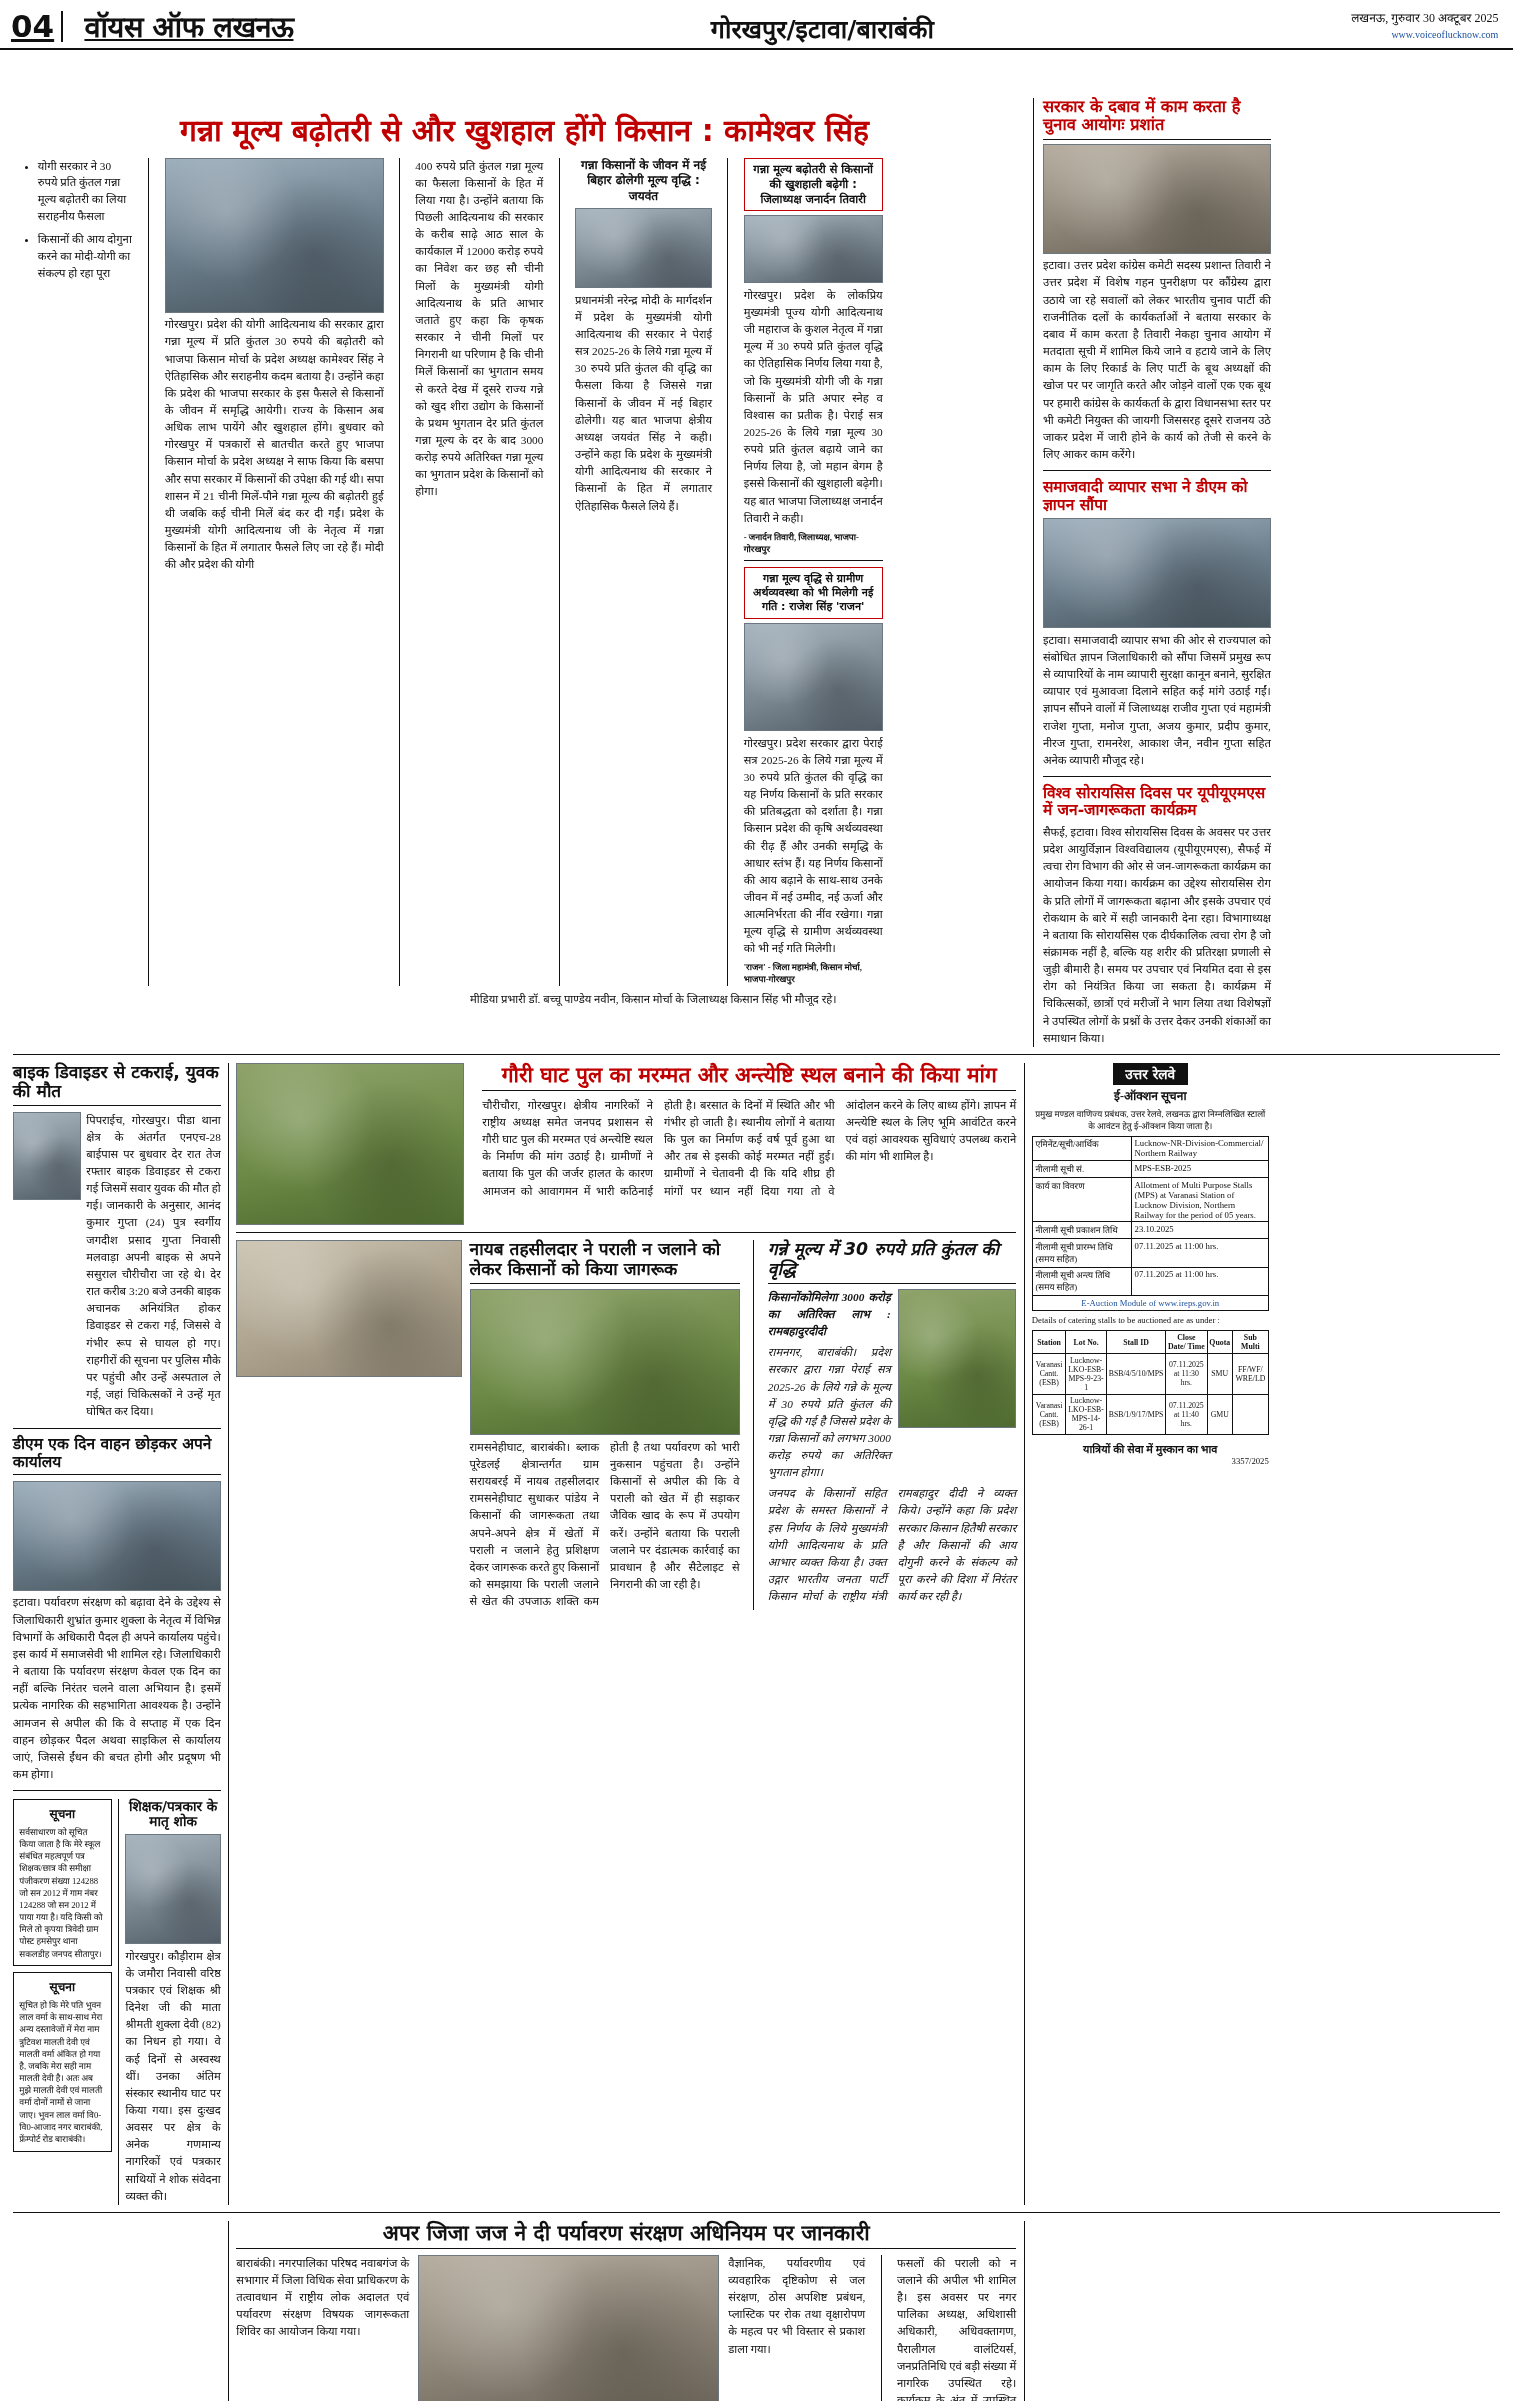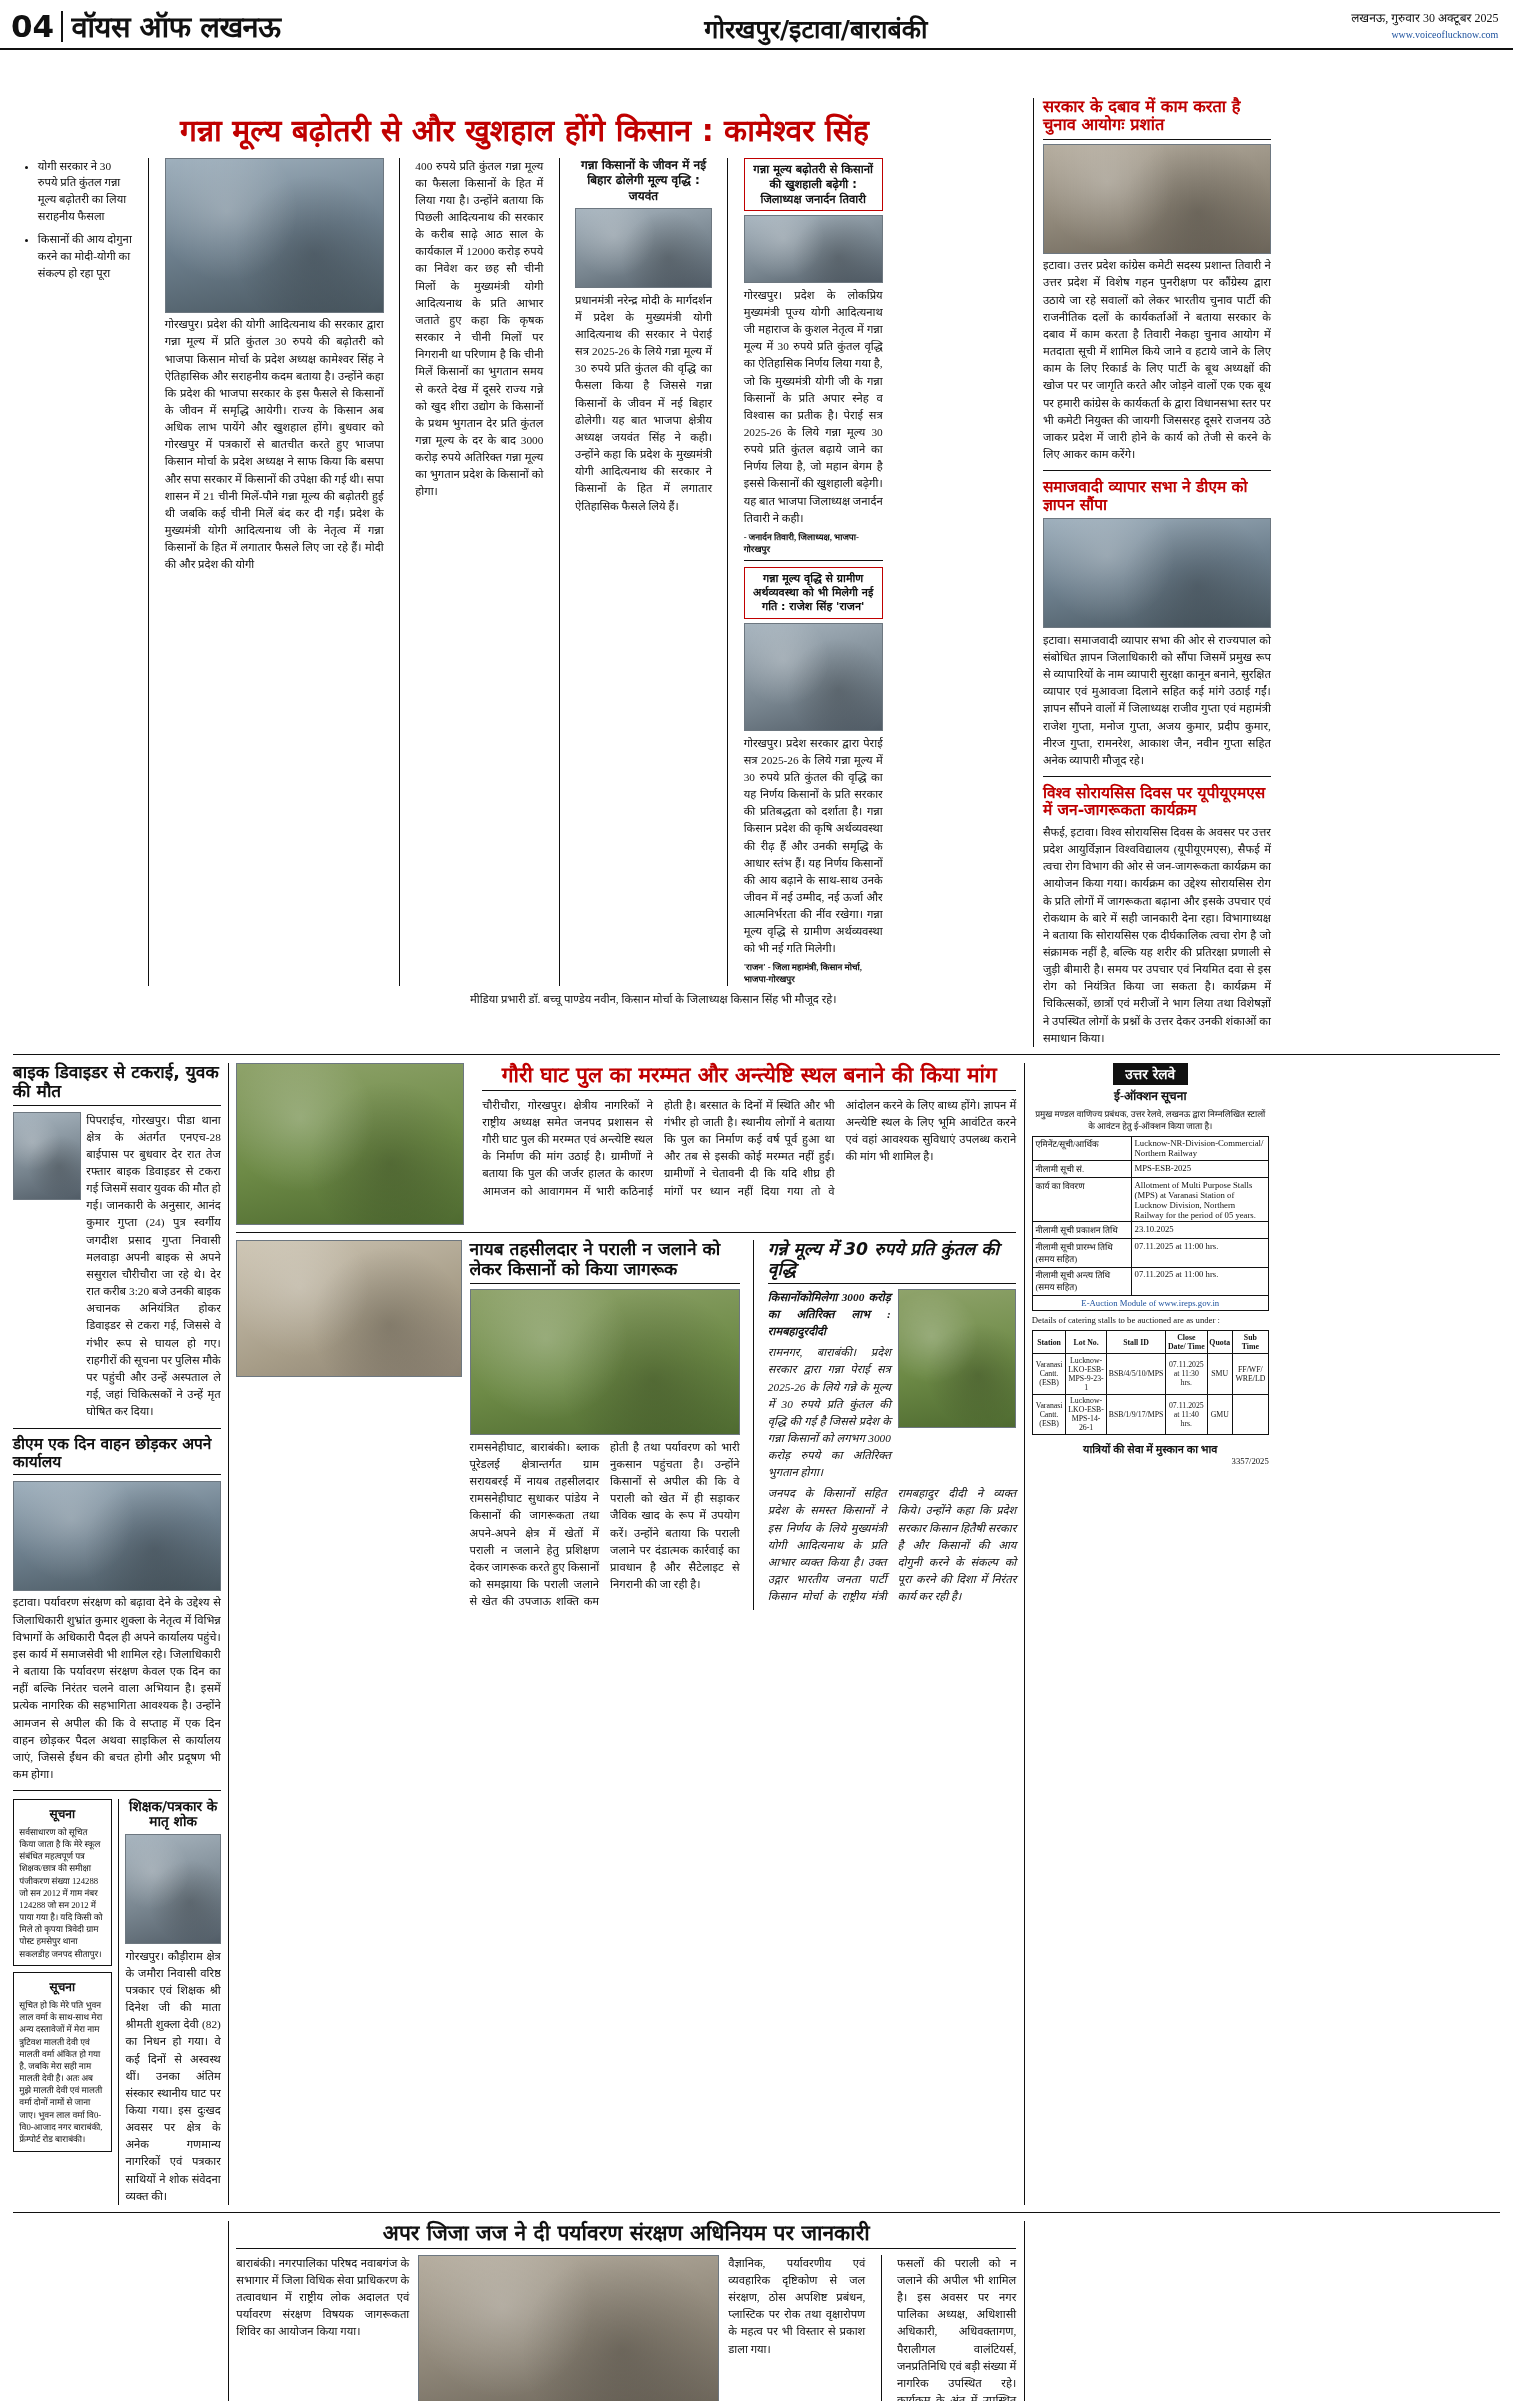--- a/index.html
+++ b/index.html
@@ -12,21 +12,21 @@
     overflow:hidden;
   }
   .page { position:relative; width:1513px; height:2401px; padding:0; }
 
   
   .masthead {
     display:flex; align-items:flex-end; justify-content:space-between;
     padding:9px 14.6px 5.5px 11px;
     border-bottom:2.7px solid #111;
   }
-  .mh-left { display:flex; align-items:flex-end; gap:8px; }
+  .mh-left { display:flex; align-items:flex-end; gap:21px;text-decoration:underline; }
   .pageno {
     font-family:"DejaVu Sans", sans-serif;
     font-weight:bold; font-size:31px; line-height:1;
     padding-right:7.3px; border-right:2.7px solid #111;
   }
   .mh-title {
     font-family:"DejaVu Sans", sans-serif;
     font-weight:bold; font-size:29px; line-height:1;
     letter-spacing:-0.5px;
   }
@@ -329,21 +329,21 @@
       <div class="xsmall mt4">Details of catering stalls to be auctioned are as under :</div>
 
       <table class="auction-tbl mt4">
         <thead>
           <tr>
             <th>Station</th>
             <th>Lot No.</th>
             <th>Stall ID</th>
             <th>Close Date/ Time</th>
             <th>Quota</th>
-            <th>Sub Time</th>
+            <th>Sub Multi</th>
           </tr>
         </thead>
         <tbody>
           <tr>
             <td>Varanasi Cantt. (ESB)</td>
             <td>Lucknow-LKO-ESB-MPS-9-23-1</td>
             <td>BSB/4/5/10/MPS</td>
             <td>07.11.2025 at 11:30 hrs.</td>
             <td>SMU</td>
             <td>FF/WF/ WRE/LD</td>

